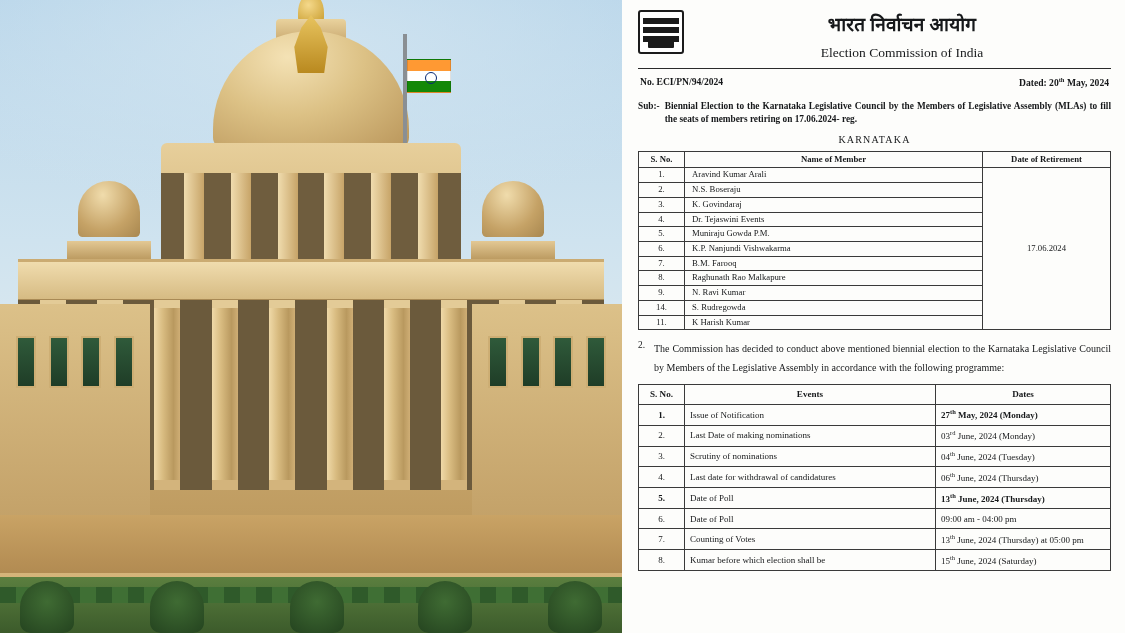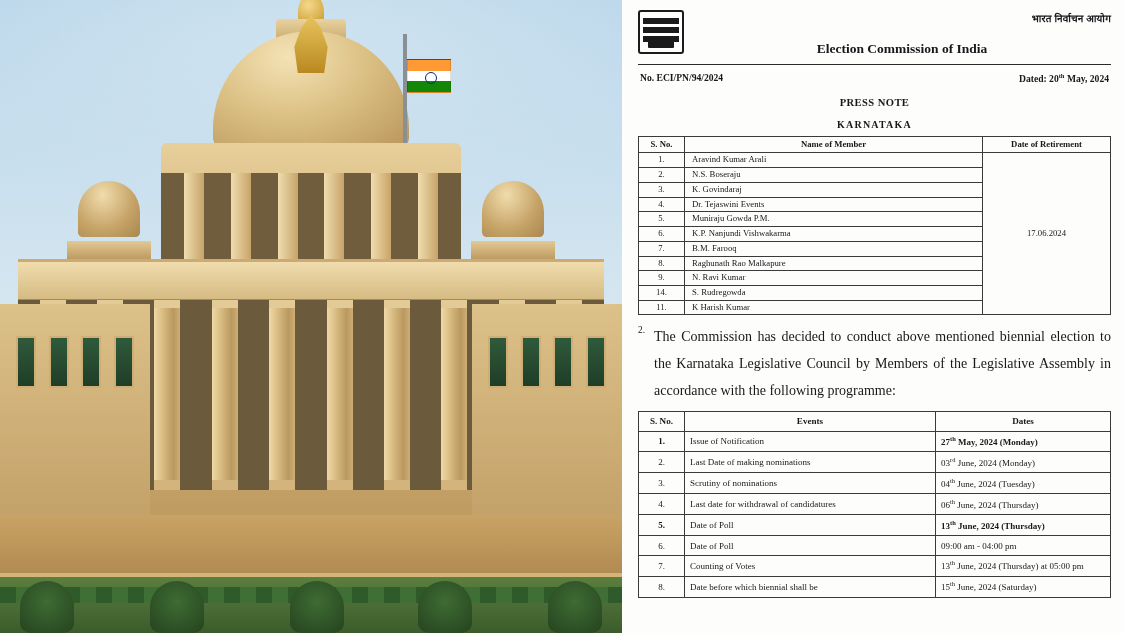--- a/index.html
+++ b/index.html
@@ -193,24 +193,24 @@
   }
   .eci-logo .band.b1 { top: 6px; }
   .eci-logo .band.b2 { top: 15px; }
   .eci-logo .band.b3 { top: 24px; }
   .eci-logo .slot {
     position: absolute; left: 8px; right: 8px; bottom: 4px; height: 7px;
     background: #1b1b1b; border-radius: 1px;
   }
   .head-center { flex: 1; text-align: center; padding-top: 2px; }
   .hindi-title {
-    font-size: 10px; font-weight: bold; letter-spacing: .2px; text-align: right;
+    font-size: 19px; font-weight: bold; letter-spacing: .2px;
   }
   .eng-title {
-    font-size: 13.5px; font-weight: bold; margin-top: 14px;
+    font-size: 13.5px; font-weight: normal; margin-top: 6px;
   }
   .addr {
     flex: 0 0 150px; text-align: center; font-size: 7.2px; line-height: 1.5;
     padding-top: 1px; letter-spacing: .1px;
   }
   .addr .hin { font-size: 7.4px; }
   .hr-head {
     border: none; border-top: 1.3px solid #2a2a2a;
     margin: 2px 0 7px 0;
   }
@@ -227,41 +227,41 @@
     display: flex; gap: 5px; font-size: 9.3px; margin-bottom: 8px;
   }
   .sub-label { font-weight: bold; flex: 0 0 auto; }
   .sub-text { font-weight: bold; text-align: justify; }
   .para {
     text-align: justify; margin-bottom: 7px; line-height: 1.85;
     font-size: 9.3px;
   }
   .para.indent { text-indent: 22px; }
   .state-title {
-    text-align: center; font-weight: bold; letter-spacing: 1.2px;
+    text-align: center; font-weight: normal; letter-spacing: 1.2px;
     font-size: 10px; margin: 4px 0 4px 0;
   }
   table {
     width: 100%; border-collapse: collapse; font-size: 8.7px;
   }
   table th, table td {
     border: 1px solid #3a3a3a;
     padding: 1px 4px;
   }
   table.members th { text-align: center; font-weight: bold; padding: 2px 3px; }
   table.members td.sn { width: 46px; text-align: center; }
   table.members td.nm { padding-left: 7px; }
   table.members td.ret {
     width: 128px; text-align: center; vertical-align: middle;
   }
   .para2 {
     display: flex; gap: 6px; margin: 9px 0 7px 0;
   }
   .para2 .num { flex: 0 0 10px; }
-  .para2 .txt { text-align: justify; line-height: 1.9; font-size: 14px; }
+  .para2 .txt { text-align: justify; line-height: 1.9; font-size: 10px; }
   table.prog th {
     text-align: center; font-weight: bold; padding: 3px 3px; font-size: 9.1px;
   }
   table.prog td { padding: 3.4px 5px; font-size: 9px; }
   table.prog td.sn { width: 46px; text-align: center; }
   table.prog td.dt { width: 175px; }
   table.prog td.bold, table.prog .bold { font-weight: bold; }
   sup { font-size: 6.5px; vertical-align: super; }
 </style>
 </head>
@@ -358,22 +358,25 @@
         <div class="eng-title">Election Commission of India</div>
       </div>
     </div>
     <hr class="hr-head">
 
     <div class="refline">
       <span>No. ECI/PN/94/2024</span>
       <span>Dated: 20<sup>th</sup> May, 2024</span>
     </div>
 
-    <div class="press-note">PRESS NOTE</div>
-
+
+    <div class="sub">
+      <span class="sub-label">Sub:-</span>
+      <span class="sub-text">Biennial Election to the Karnataka Legislative Council by the Members of Legislative Assembly (MLAs) to fill the seats of members retiring on 17.06.2024- reg.</span>
+    </div>
 
 
     <div class="state-title">KARNATAKA</div>
 
     <table class="members">
       <thead>
         <tr>
           <th>S. No.</th>
           <th>Name of Member</th>
           <th>Date of Retirement</th>
@@ -472,20 +475,20 @@
             <td>Date of Poll</td>
             <td class="dt">09:00 am - 04:00 pm</td>
           </tr>
           <tr>
             <td class="sn">7.</td>
             <td>Counting of Votes</td>
             <td class="dt">13<sup>th</sup> June, 2024 (Thursday) at 05:00 pm</td>
           </tr>
           <tr>
             <td class="sn">8.</td>
-            <td>Date before which biennial shall be</td>
+            <td>Kumar before which election shall be</td>
             <td class="dt">15<sup>th</sup> June, 2024 (Saturday)</td>
           </tr>
         </tbody>
     </table>
 
   </div>
 </div>
 
 </body></html>

